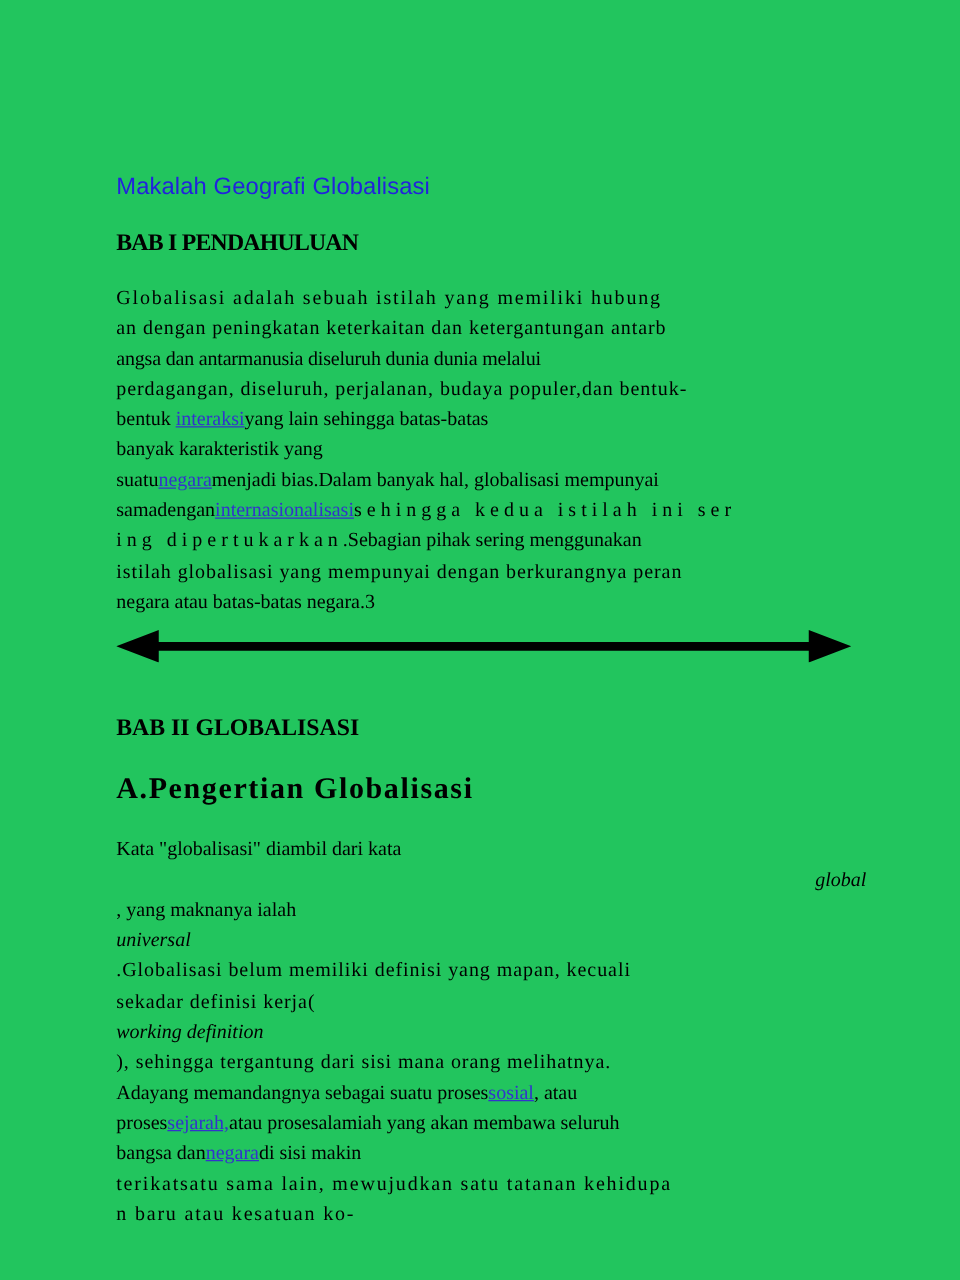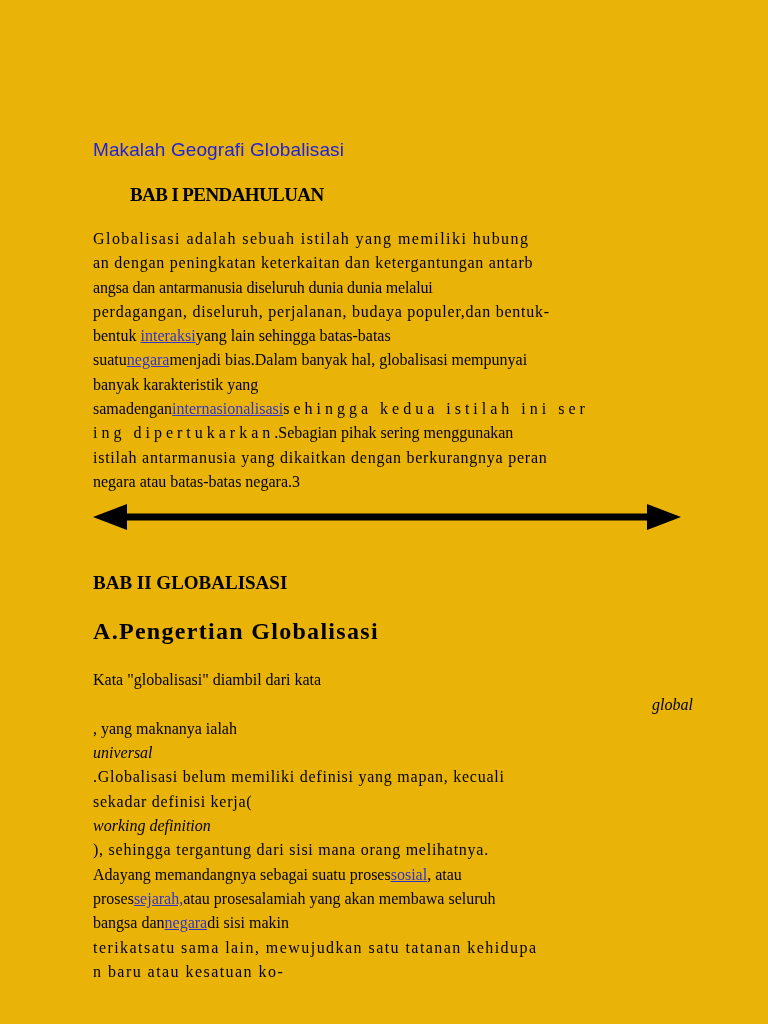--- a/index.html
+++ b/index.html
@@ -17,21 +17,21 @@
     color: #000000;
     -webkit-font-smoothing: antialiased;
   }
 
   .page {
     position: absolute;
     left: 0;
     top: 0;
     width: 768px;
     height: 1024px;
-    background: #eab308;
+    background: #22c55e;
   }
 
   .content {
     position: absolute;
     left: 93px;
     top: 138px;
     width: 600px;
   }
 
   
@@ -49,21 +49,20 @@
   .h-bab {
     font-family: "Liberation Serif", "DejaVu Serif", serif;
     font-weight: bold;
     font-size: 19px;
     line-height: 22px;
     margin: 0;
     white-space: pre;
   }
   .h-bab-1 {
     letter-spacing: -0.6px;
-    margin-left: 37px;
   }
   .h-sub {
     font-family: "Liberation Serif", "DejaVu Serif", serif;
     font-weight: bold;
     font-size: 24px;
     line-height: 22px;
     margin: 0;
     letter-spacing: 1.3px;
     white-space: pre;
   }
@@ -132,29 +131,29 @@
       <span class="line sp-wide">Globalisasi adalah sebuah istilah yang memiliki hubung</span>
 
       <span class="line sp-mid">an dengan peningkatan keterkaitan dan ketergantungan antarb</span>
 
       <span class="line sp-tight">angsa dan antarmanusia diseluruh dunia dunia melalui</span>
 
       <span class="line sp-mid">perdagangan, diseluruh, perjalanan, budaya populer,dan bentuk-</span>
 
       <span class="line sp-norm"><span>bentuk </span><span class="link">interaksi</span><span>yang lain sehingga batas-batas</span></span>
 
+      <span class="line sp-norm">banyak karakteristik yang</span>
+
       <span class="line sp-norm"><span>suatu</span><span class="link">negara</span><span>menjadi bias.Dalam banyak hal, globalisasi mempunyai</span></span>
 
-      <span class="line sp-norm">banyak karakteristik yang</span>
-
       <span class="line sp-norm"><span>samadengan</span><span class="link">internasionalisasi</span><span>s e h i n g g a   k e d u a   i s t i l a h   i n i   s e r</span></span>
 
       <span class="line sp-norm">i n g   d i p e r t u k a r k a n .Sebagian pihak sering menggunakan</span>
 
-      <span class="line sp-mid">istilah antarmanusia yang dikaitkan dengan berkurangnya peran</span>
+      <span class="line sp-mid">istilah globalisasi yang mempunyai dengan berkurangnya peran</span>
 
       <span class="line sp-norm">negara atau batas-batas negara.3</span>
     </div>
 
     <div class="gap-para-arrow"></div>
 
     <div class="arrow-wrap">
       <svg class="arrow-svg" width="588" height="26" viewBox="0 0 588 26">
         <path d="M 0 13 L 34 0 L 34 9.5 L 554 9.5 L 554 0 L 588 13 L 554 26 L 554 16.5 L 34 16.5 L 34 26 Z" fill="#000000"></path>
       </svg>

